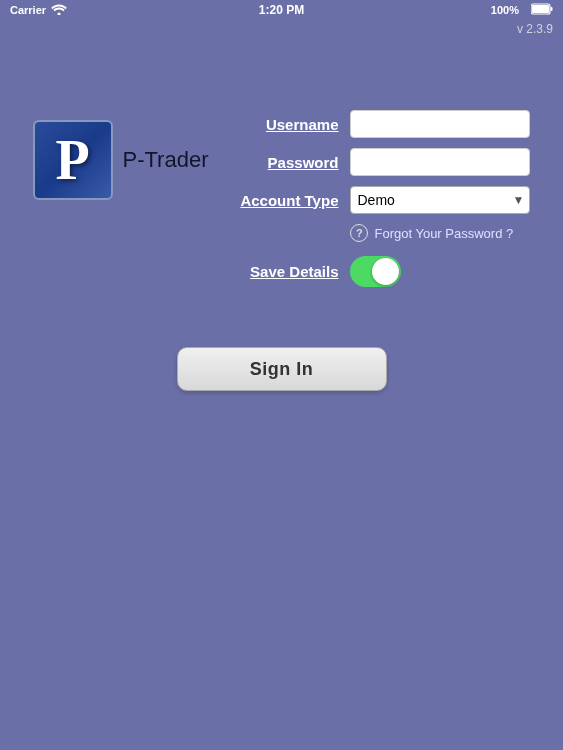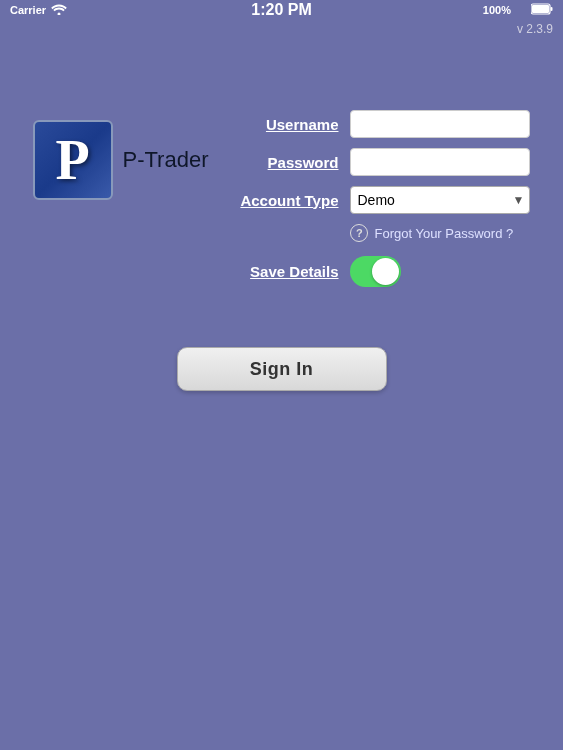--- a/index.html
+++ b/index.html
@@ -19,22 +19,22 @@
       height: 20px;
       display: flex;
       align-items: center;
       justify-content: space-between;
       padding: 0 10px;
       font-size: 11px;
       color: #fff;
       font-weight: 600;
     }
     .status-left { display: flex; align-items: center; gap: 5px; }
-    .status-center { position: absolute; left: 50%; transform: translateX(-50%); font-size: 16px; font-weight: 600; }
-    .status-right { display: flex; align-items: center; gap: 20px; font-size: 11px; }
+    .status-center { position: absolute; left: 50%; transform: translateX(-50%); font-size: 12px; font-weight: 600; }
+    .status-right { display: flex; align-items: center; gap: 12px; font-size: 11px; }
 
     
     .version-text {
       position: absolute;
       top: 22px;
       right: 10px;
       color: #d0d0e0;
       font-size: 12px;
     }
 

